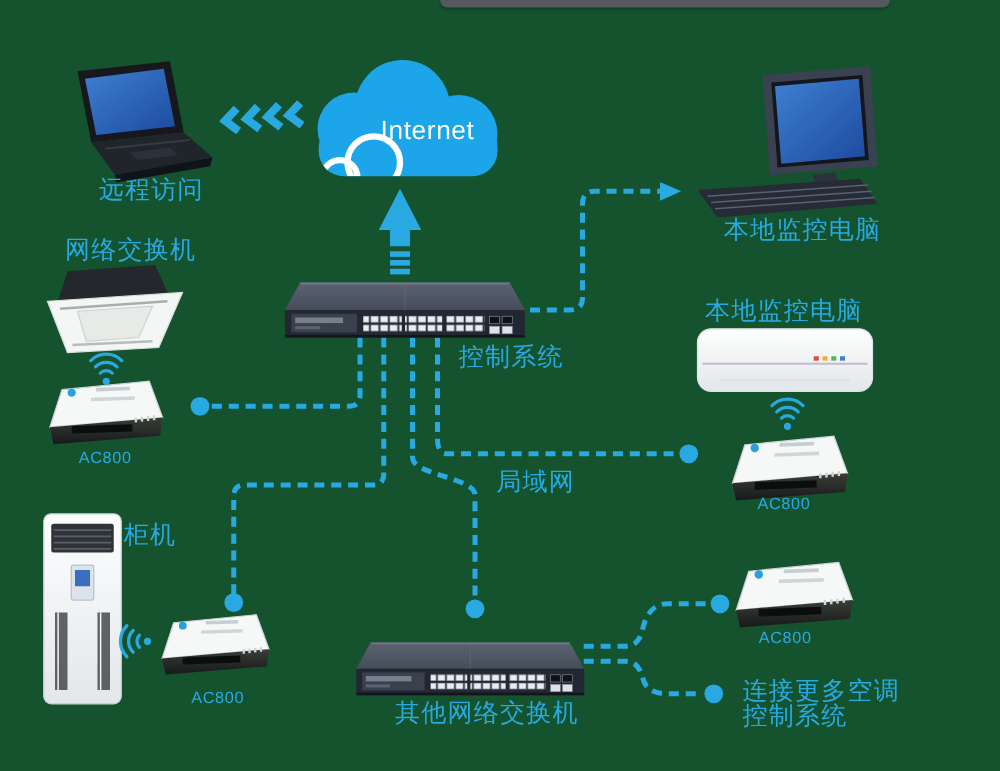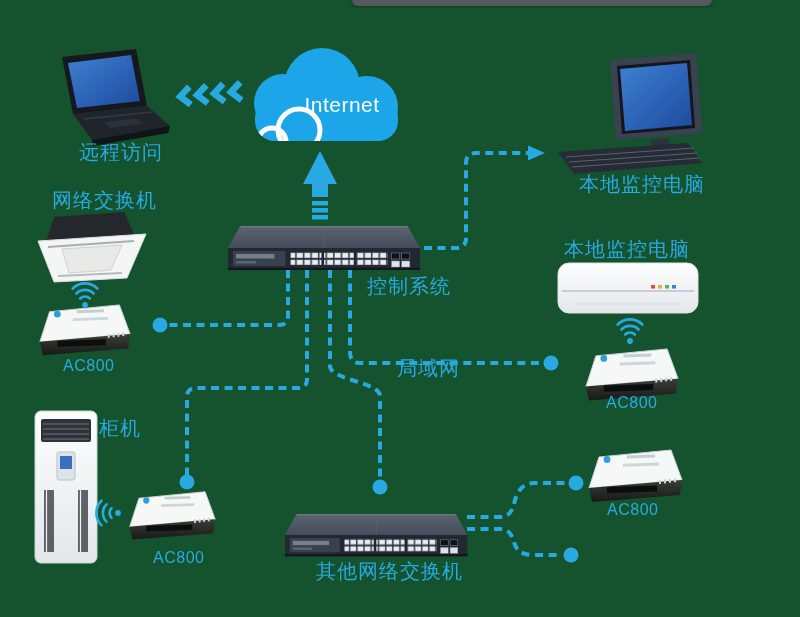--- a/index.html
+++ b/index.html
@@ -10,21 +10,21 @@
   .top-bar{
     position:absolute;left:352px;top:0;width:360px;height:6px;
     background:#55585e;border-radius:0 0 9px 9px;
     box-shadow:0 1px 3px rgba(0,0,0,.35);
   }
   svg.layer{position:absolute;left:0;top:0;}
   .lbl{
     position:absolute;color:#29a9e2;font-size:20px;line-height:18px;
     white-space:nowrap;letter-spacing:1px;
   }
-  .lbl.big{font-size:16px;letter-spacing:.5px;}
+  .lbl.big{font-size:13px;letter-spacing:.5px;}
   .internet-lbl{
     position:absolute;left:292px;top:93px;width:100px;text-align:center;
     color:#ffffff;font-size:21px;letter-spacing:.5px;font-weight:500;
   }
   .multiline{line-height:20px;}
 </style>
 </head>
 <body>
 
 <div class="stage">
@@ -216,23 +216,27 @@
     <use href="#wifi-g" transform="translate(119,513) rotate(-90)"></use>
   </svg>
 
   <div class="internet-lbl">Internet</div>
 
   <div class="lbl" style="left:79px;top:143px">远程访问</div>
   <div class="lbl" style="left:579px;top:175px">本地监控电脑</div>
   <div class="lbl" style="left:52px;top:191px">网络交换机</div>
   <div class="lbl" style="left:367px;top:277px">控制系统</div>
   <div class="lbl" style="left:564px;top:240px">本地监控电脑</div>
-  <div class="lbl" style="left:397px;top:359px">局域网</div>
+  <div class="lbl" style="left:397px;top:377px">局域网</div>
   <div class="lbl" style="left:99px;top:419px">柜机</div>
   <div class="lbl" style="left:316px;top:562px">其他网络交换机</div>
 
   <div class="lbl big" style="left:63px;top:357px">AC800</div>
   <div class="lbl big" style="left:606px;top:394px">AC800</div>
   <div class="lbl big" style="left:153px;top:549px">AC800</div>
   <div class="lbl big" style="left:607px;top:501px">AC800</div>
 
+  <div class="lbl multiline" style="left:594px;top:543px">
+    <div>连接更多空调</div>
+    <div>控制系统</div>
+  </div>
 
 </div>
 
 </body></html>

